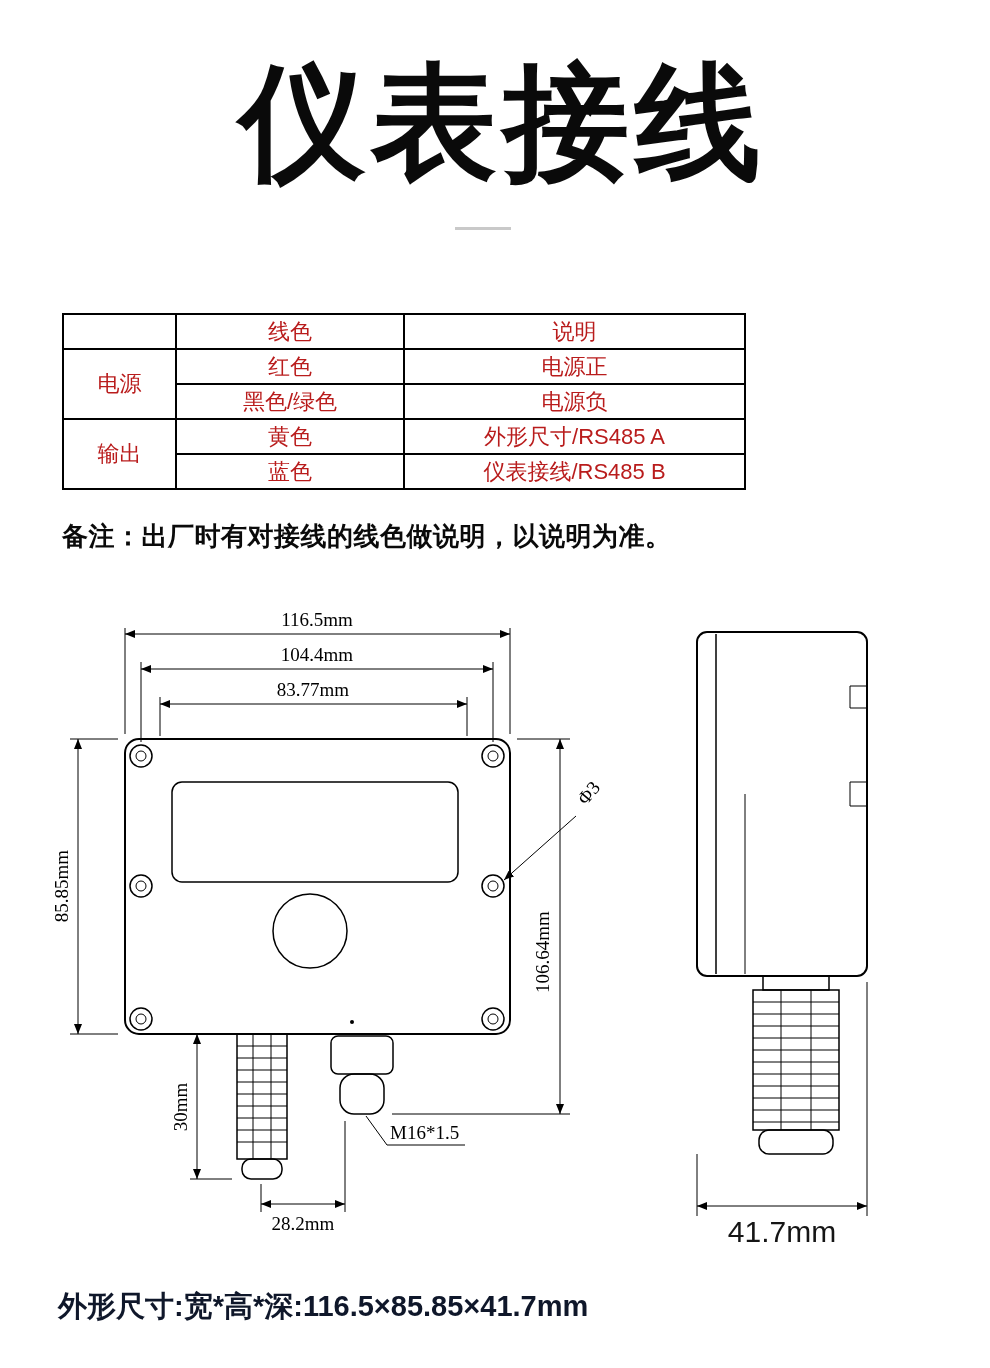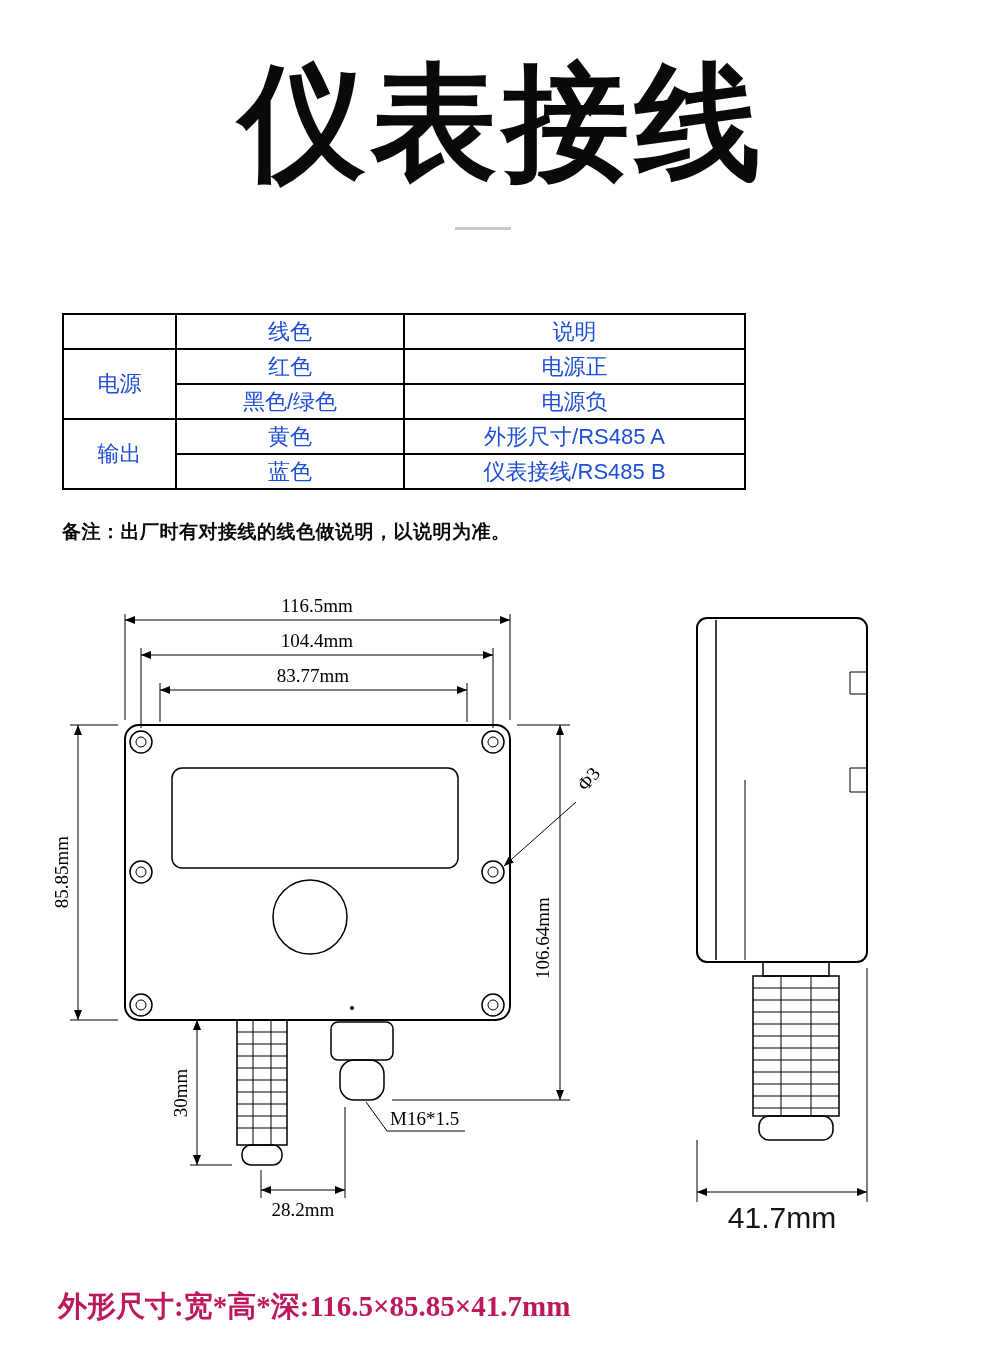--- a/index.html
+++ b/index.html
@@ -14,34 +14,34 @@
   .title-underline {
     position:absolute; top:227px; left:483px; width:56px; height:3px;
     background:#c9c9c9; transform:translateX(-50%);
   }
   table.wire-table {
     position:absolute; top:313px; left:62px; width:682px;
     border-collapse:collapse; table-layout:fixed; font-size:22px;
   }
   .wire-table td {
     border:2px solid #000; text-align:center; vertical-align:middle;
-    height:35px; padding:0; font-weight:400; color:#1d4ed8;
+    height:35px; padding:0; font-weight:400; color:#b91c1c;
   }
   .note {
-    position:absolute; top:519px; left:62px; font-size:19px; font-weight:600;
+    position:absolute; top:519px; left:62px; font-size:26px; font-weight:600;
     letter-spacing:0.5px; color:#0a0a0a;
   }
-  .drawing { position:absolute; top:580px; left:0; }
+  .drawing { position:absolute; top:594px; left:0; }
   svg text { font-family:"Liberation Serif", serif; font-size:19px; fill:#000; }
   svg text.depth-label { font-family:"Liberation Sans", sans-serif; font-size:30px; fill:#151515; }
   .o  { stroke:#000; stroke-width:2;   fill:none; }
   .m  { stroke:#000; stroke-width:1.5; fill:none; }
   .d  { stroke:#000; stroke-width:1;   fill:none; }
   .footer-dims {
-    position:absolute; top:1287px; left:58px; font-size:29px; font-weight:700; color:#be185d;font-family:Liberation Serif, serif;
+    position:absolute; top:1287px; left:58px; font-size:29px; font-weight:700; color:#0f172a;
   }
 </style>
 </head>
 <body>
 
 <div class="page-title">仪表接线</div>
 <div class="title-underline"></div>
 
 <table class="wire-table">
   <colgroup>

